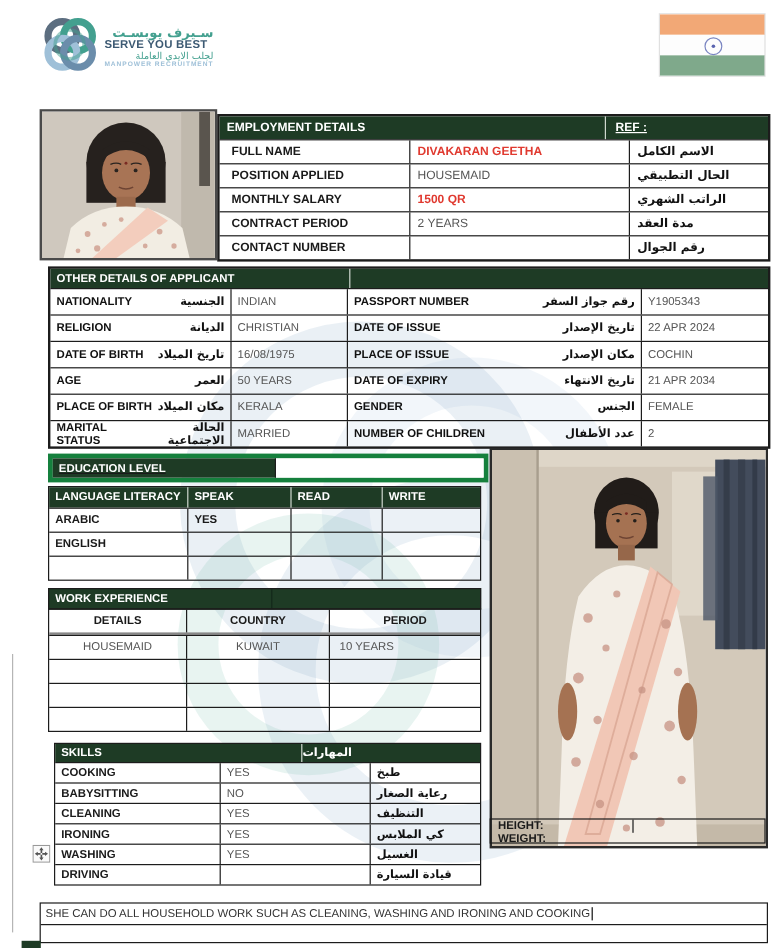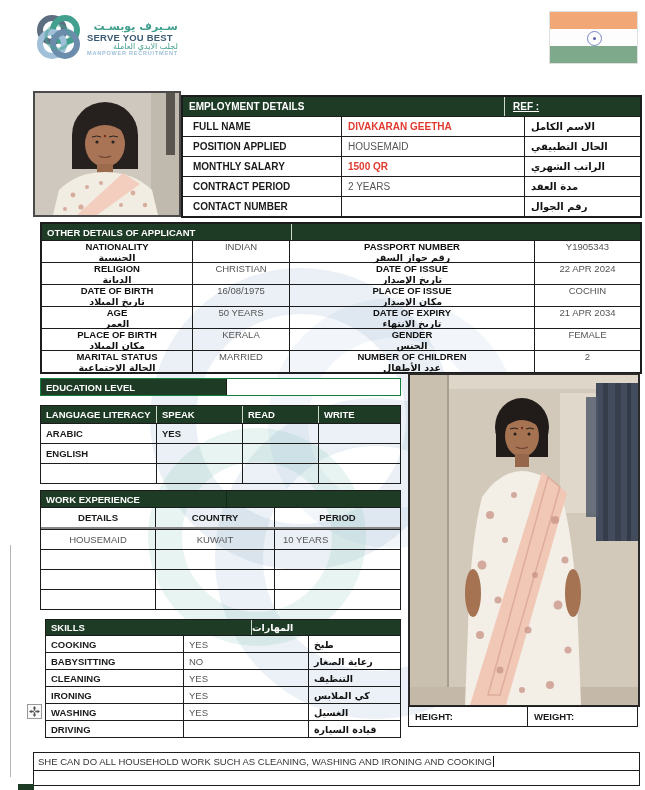--- a/index.html
+++ b/index.html
@@ -49,27 +49,27 @@
   .emp-r .c1{width:138px;border-right:1px solid #1c1c1c;padding:0 10px;display:flex;align-items:center;font-weight:bold;}
   .emp-r .c2{width:170px;border-right:1px solid #1c1c1c;padding:4px 6px;display:flex;align-items:center;color:#555;}
   .emp-r .c3{flex:1;padding:0 6px;display:flex;align-items:center;justify-content:flex-end;}
   .red{color:var(--accent-red);font-weight:bold;}
   
   .od{left:40px;top:222px;width:598px;border:2px solid #1c1c1c;font-size:9.5px;}
   .od-h{display:flex;height:16px;align-items:center;}
   .od-h .t1{width:244px;padding-left:5px;border-right:1px solid #cfd8cf;height:100%;display:flex;align-items:center;}
   .od-h .t2{flex:1;}
   .od-r{display:flex;height:21px;border-top:1px solid #1c1c1c;}
-  .od-r>div{display:flex;align-items:center;padding:0 5px;flex-direction:column;}
+  .od-r>div{display:flex;align-items:center;padding:0 5px;}
   .od-r .a{width:140px;border-right:1px solid #1c1c1c;justify-content:space-between;}
   .od-r .b{width:86px;border-right:1px solid #1c1c1c;color:#555;}
   .od-r .c{width:234px;border-right:1px solid #1c1c1c;justify-content:space-between;}
   .od-r .d{flex:1;color:#555;}
   
-  .edu{left:40px;top:378px;width:359px;height:16px;border:1px solid #15803d;display:flex;font-size:9.5px;}
+  .edu{left:40px;top:378px;width:359px;height:16px;border:4px solid #15803d;display:flex;font-size:9.5px;text-decoration:underline;}
   .edu .g{width:180px;border-right:1px solid #1c1c1c;display:flex;align-items:center;padding-left:5px;}
   .edu .w{flex:1;background:#fff;}
   
   .lang{left:40px;top:405px;width:359px;border:1.5px solid #1c1c1c;font-size:9.5px;}
   .lang-h{display:flex;height:17px;}
   .lang-h>div{display:flex;align-items:center;padding-left:5px;border-right:1px solid #cfd8cf;}
   .lang-r{display:flex;height:19px;border-top:1px solid #1c1c1c;}
   .lang-r>div{display:flex;align-items:center;padding-left:5px;border-right:1px solid #1c1c1c;font-weight:bold;}
   .lc1{width:110px;} .lc2{width:80px;} .lc3{width:70px;} .lc4{flex:1;border-right:none!important;}
   
@@ -98,21 +98,21 @@
   .rm-row .rm-g{width:86px;background:var(--header-green);color:#fff;font-weight:bold;display:flex;align-items:center;padding-left:5px;border-right:1px solid #1c1c1c;}
   .rm-row .rm-b1{width:41px;border-right:1px solid #1c1c1c;}
   .rm-row .rm-b2{width:113px;border-right:1px solid #1c1c1c;}
   .rm-row .rm-ar{flex:1;display:flex;align-items:center;justify-content:flex-end;padding-right:5px;}
   
   .remarks{left:33px;top:752px;width:605px;border:1.5px solid #1c1c1c;font-size:9.5px;}
   .remarks .t{height:17px;display:flex;align-items:center;padding-left:4px;color:#333;}
   .remarks .e{height:14px;border-top:1px solid #1c1c1c;}
   .caret{display:inline-block;width:1.5px;height:11px;background:#111;margin-left:1px;}
   
-  .hw{left:408px;top:706px;width:228px;height:19px;border:1.5px solid #1c1c1c;display:flex;font-size:9.5px;}
+  .hw{left:408px;top:682px;width:228px;height:19px;border:1.5px solid #1c1c1c;display:flex;font-size:9.5px;flex-direction:column;}
   .hw>div{display:flex;align-items:center;padding-left:6px;font-weight:bold;}
   .hw .h{width:112px;border-right:1px solid #1c1c1c;}
   .hw .w{flex:1;}
   
   .move-handle{left:27px;top:704px;width:15px;height:15px;}
   .vline{left:10px;top:545px;width:1px;height:232px;background:#b5b5b5;}
   .stub{left:18px;top:784px;width:16px;height:6px;background:var(--header-green);}
 </style>
 </head>
 <body>

